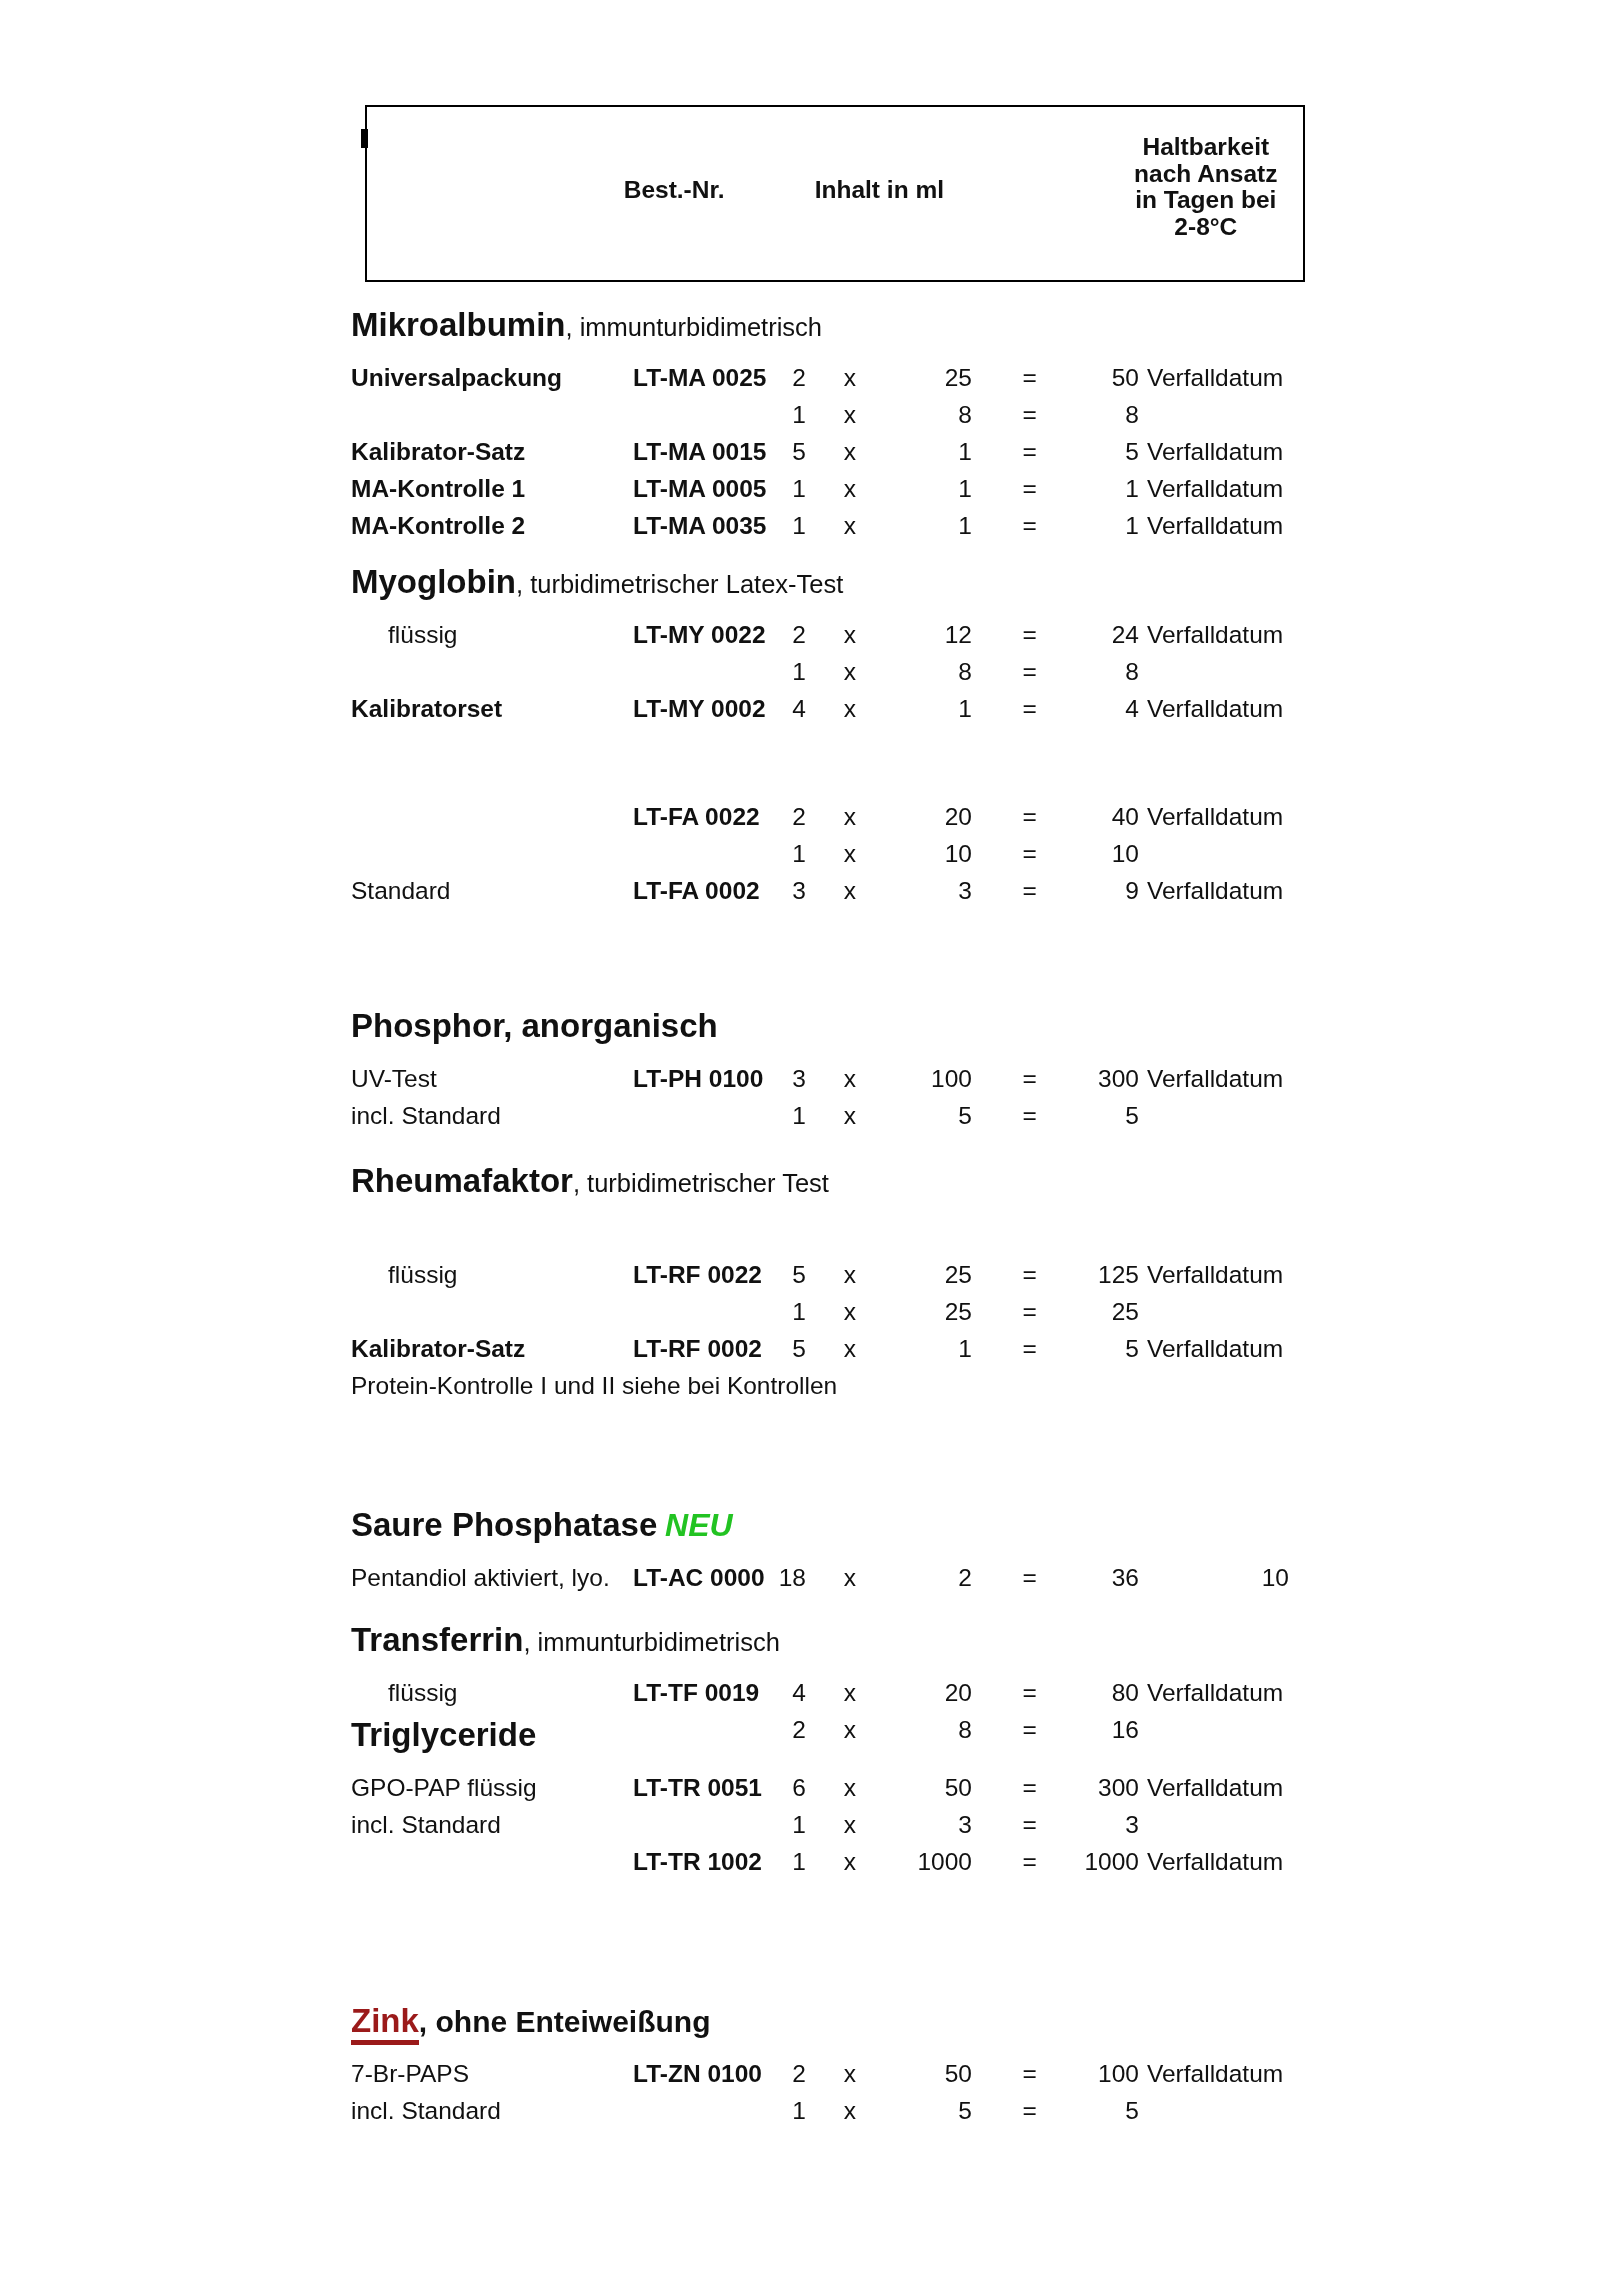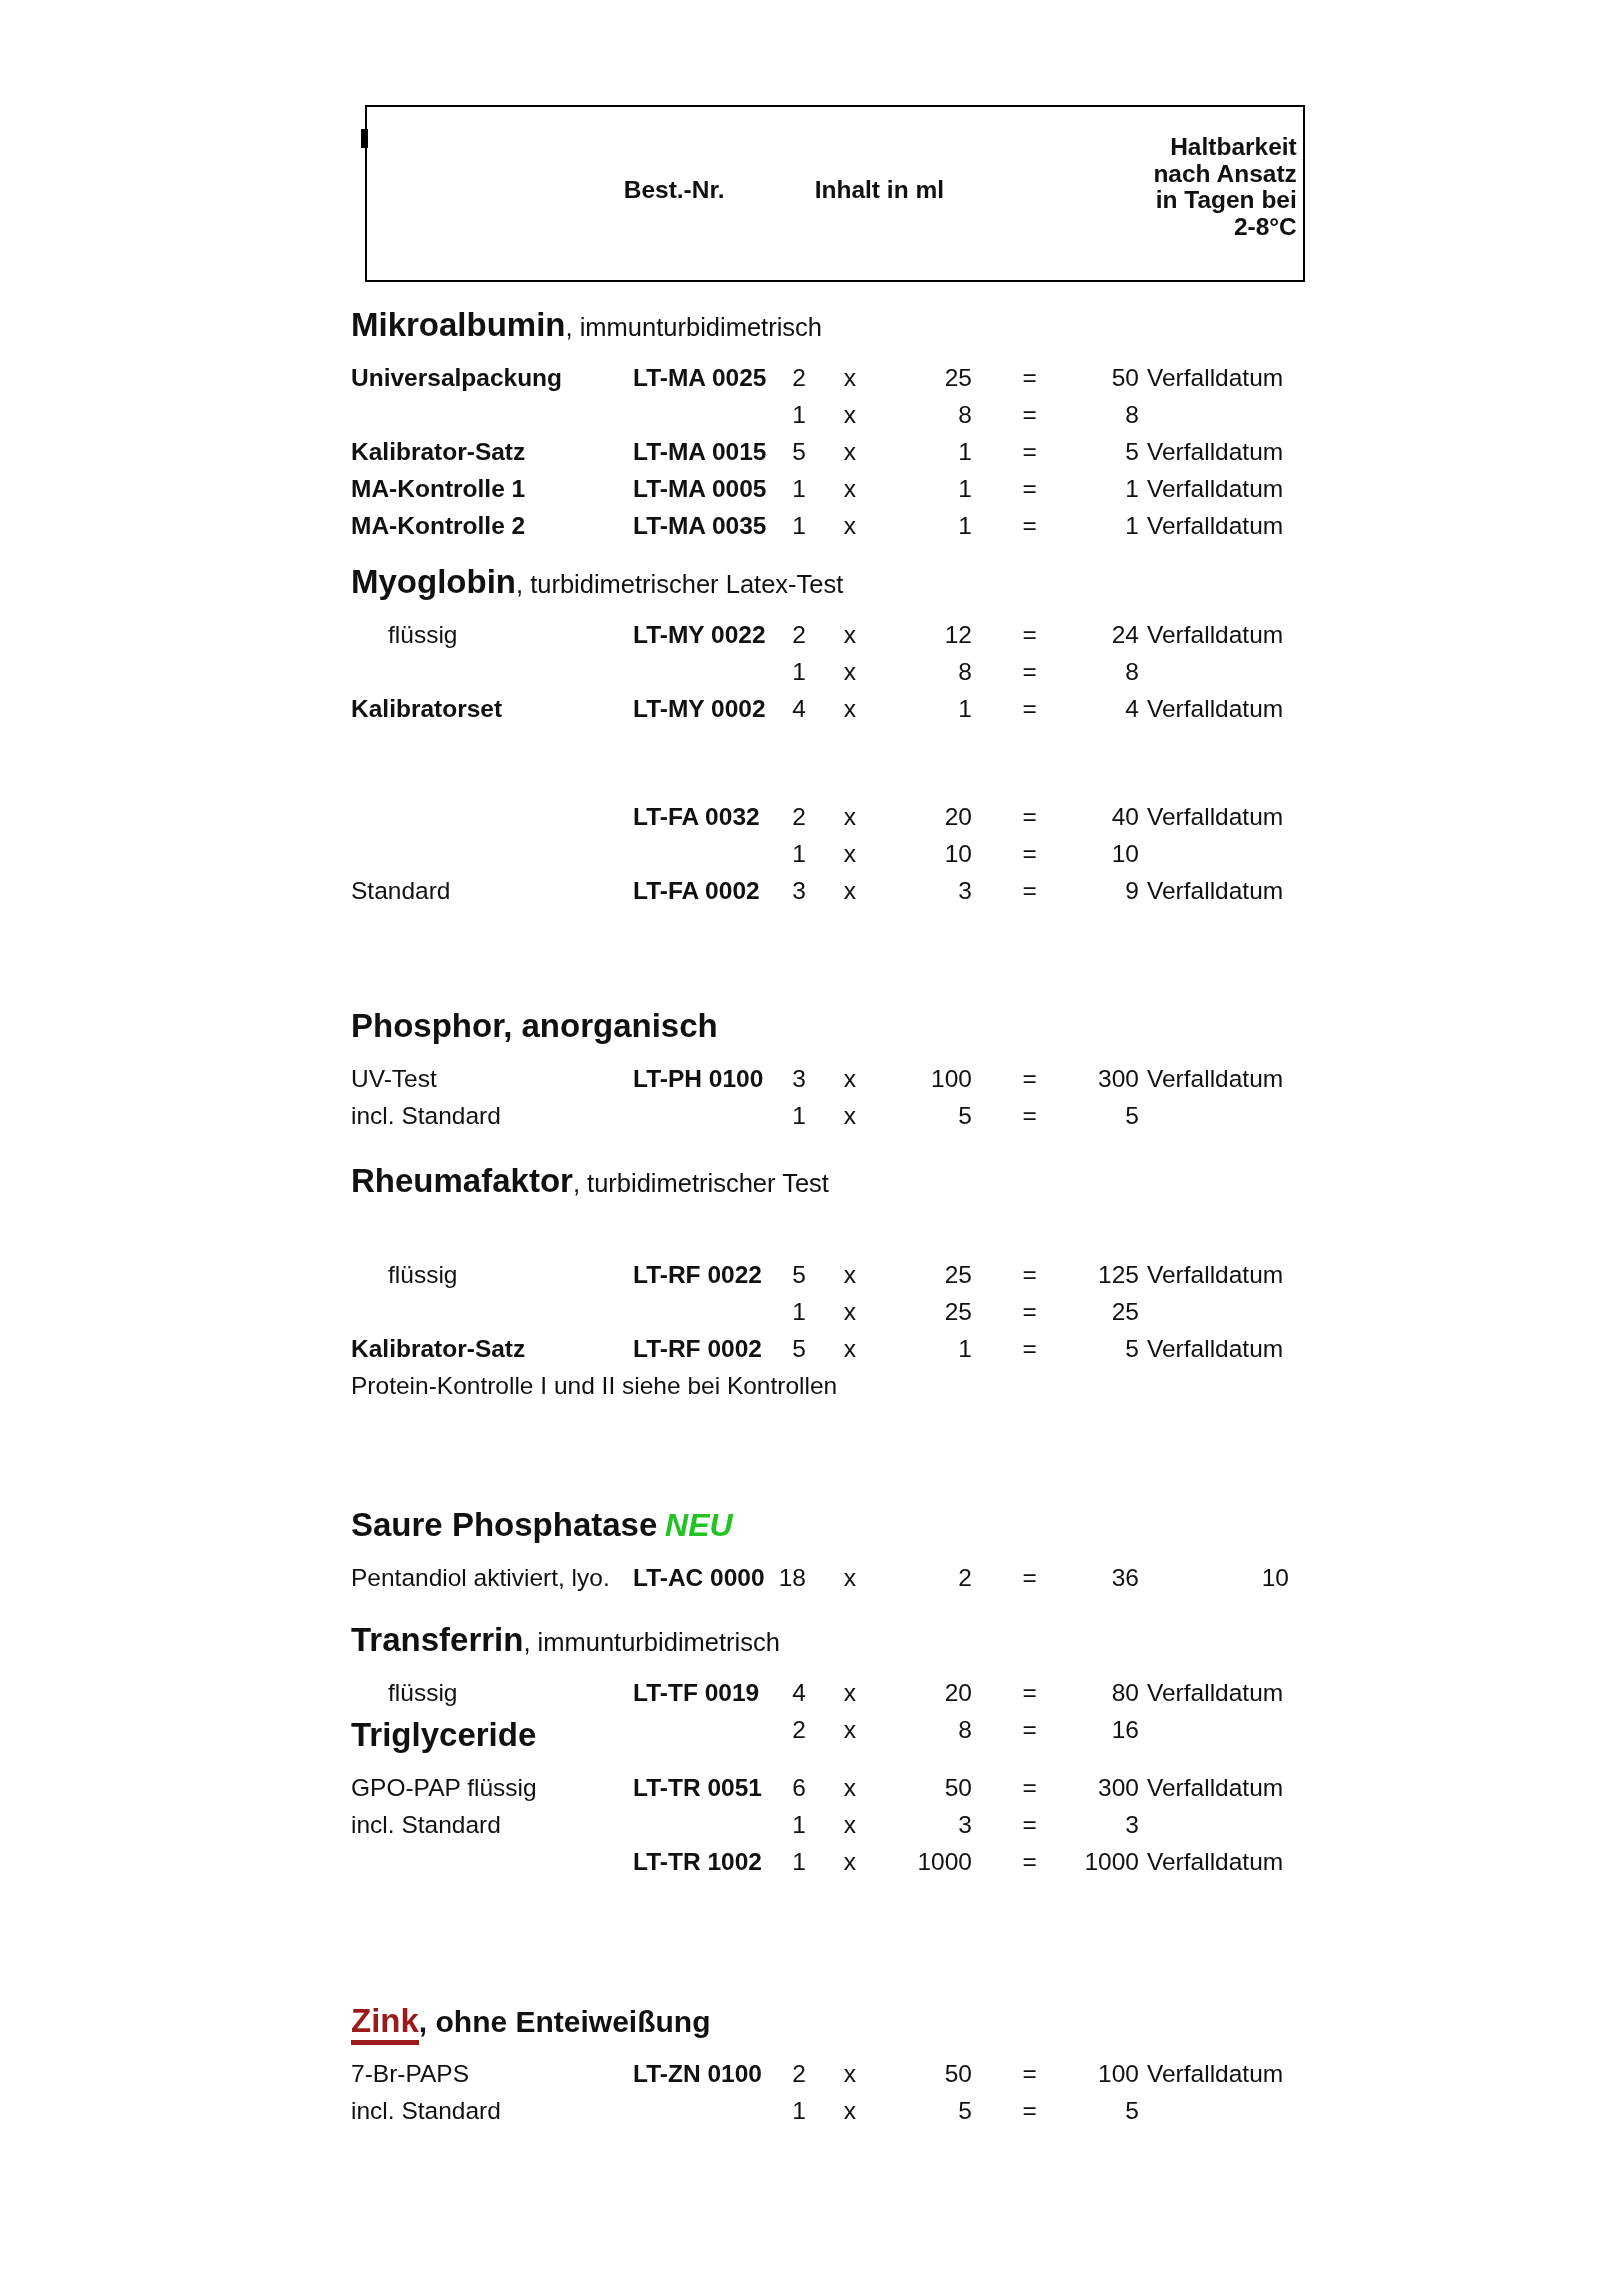--- a/index.html
+++ b/index.html
@@ -6,21 +6,21 @@
   .page{position:relative;width:1620px;height:2293px;background:#ffffff;
         font-family:"Liberation Sans",sans-serif;color:#111111;overflow:hidden;}
   .doc{position:absolute;left:351px;top:0;width:965px;height:2293px;}
 
   
   .headbox{position:absolute;left:13.7px;top:105px;width:936px;height:173px;border:2.9px solid #000;}
   .headbox .notch{position:absolute;left:-5.9px;top:21.6px;width:6.9px;height:19.6px;background:#000;}
   .col-label{position:absolute;top:69px;font-size:24.5px;font-weight:bold;line-height:27.4px;white-space:nowrap;}
   .col-bestnr{left:257px;}
   .col-inhalt{left:448px;}
-  .col-halt{position:absolute;top:27.4px;right:5.9px;width:182px;text-align:right;
+  .col-halt{position:absolute;top:27.4px;right:5.9px;width:182px;text-align:center;
             font-size:24.5px;font-weight:bold;line-height:26.5px;}
 
   
   .section{position:absolute;left:0;width:965px;}
   .sec-mikroalbumin{top:304px}
   .sec-myoglobin{top:561px}
   .sec-nefa{top:784px}
   .sec-phosphor{top:1005px}
   .sec-rheumafaktor{top:1160px}
   .sec-saure-phosphatase{top:1504px}
@@ -151,21 +151,21 @@
               <span class="cell ml">1</span>
               <span class="cell equals">=</span>
               <span class="cell total">4</span>
               <span class="cell note">Verfalldatum</span>
             </div>
           </div>
         </div>
         <div class="section sec-nefa">
           <div class="rows">
             <div class="row">
-              <span class="cell code">LT-FA 0032</span>
+              <span class="cell code">LT-FA 0022</span>
               <span class="cell count">2</span>
               <span class="cell times">x</span>
               <span class="cell ml">20</span>
               <span class="cell equals">=</span>
               <span class="cell total">40</span>
               <span class="cell note">Verfalldatum</span>
             </div>
             <div class="row">
               <span class="cell count">1</span>
               <span class="cell times">x</span>

